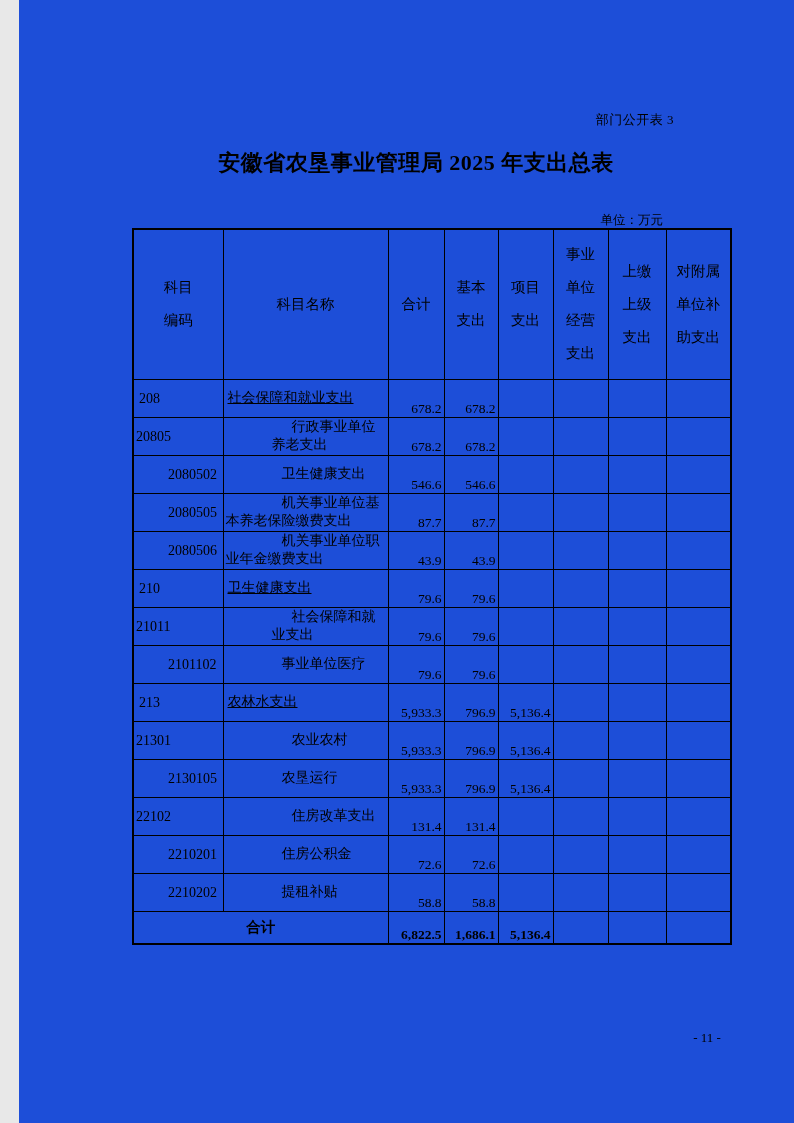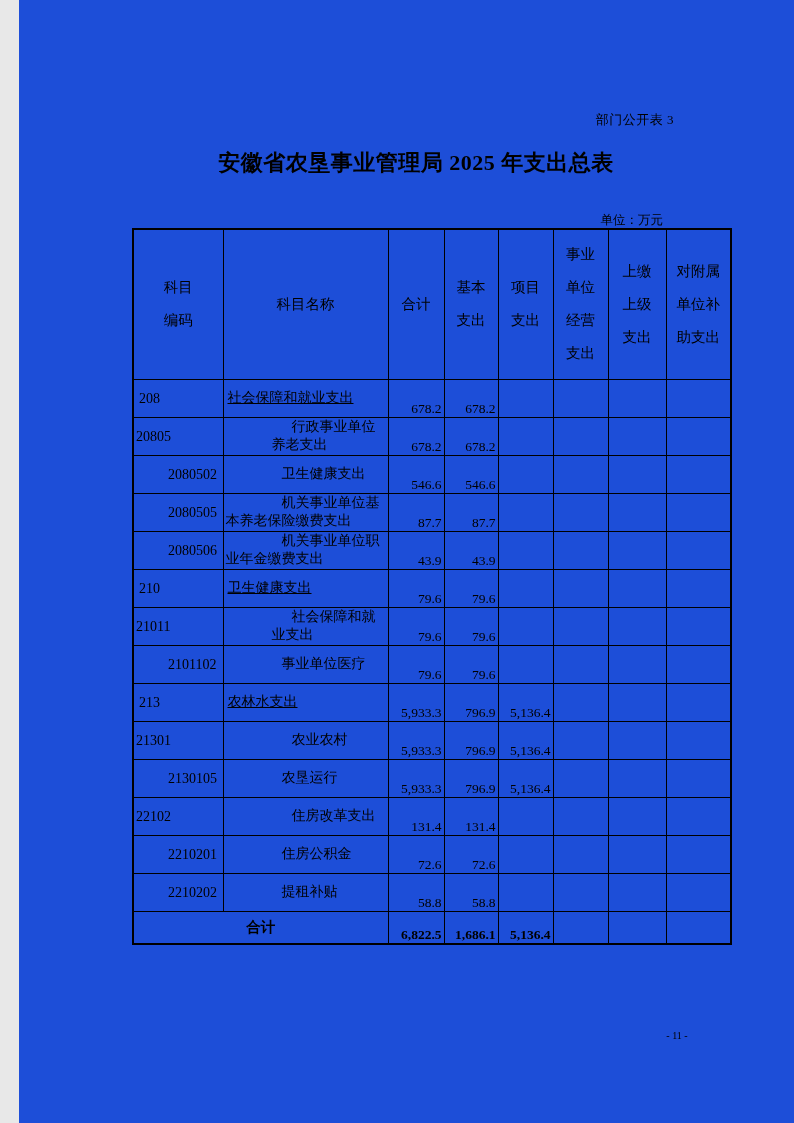--- a/index.html
+++ b/index.html
@@ -60,22 +60,22 @@
   tr[data-level="1"] td.name{text-indent:2px;text-decoration:underline;}
   tr[data-level="2"] td.name{text-indent:20px;padding-left:48px;}
   tr[data-level="3"] td.name{text-indent:56px;}
   tr.total-row{height:33px;}
   tr.total-row td.total-label{
     text-align:center;vertical-align:middle;
     font-weight:bold;font-size:14.5px;
   }
   tr.total-row td.num{font-weight:bold;}
   .page-number{
-    position:absolute;top:1030px;left:615px;width:86px;
-    text-align:center;font-size:10px;
+    position:absolute;top:1030px;left:645px;width:86px;
+    text-align:center;font-size:13px;
   }
 </style>
 </head>
 <body>
 
 <div class="page">
 
   <div class="doc-label">部门公开表 3</div>
 
   <div class="doc-title">安徽省农垦事业管理局 2025 年支出总表</div>

